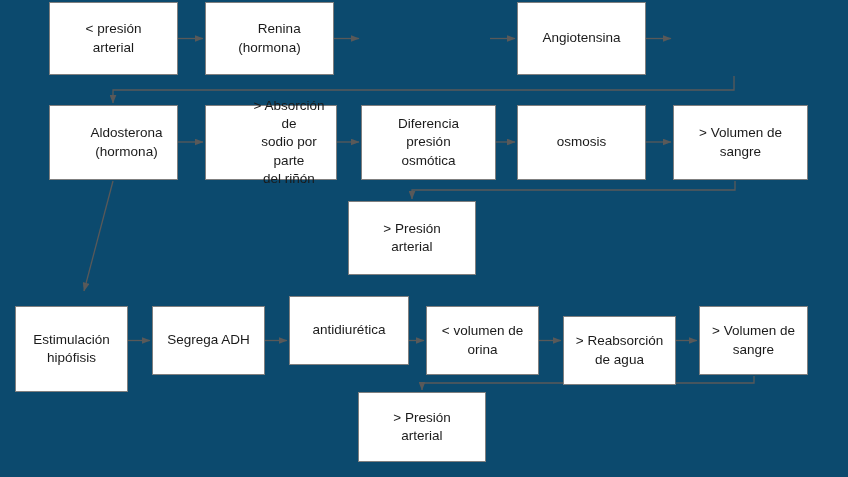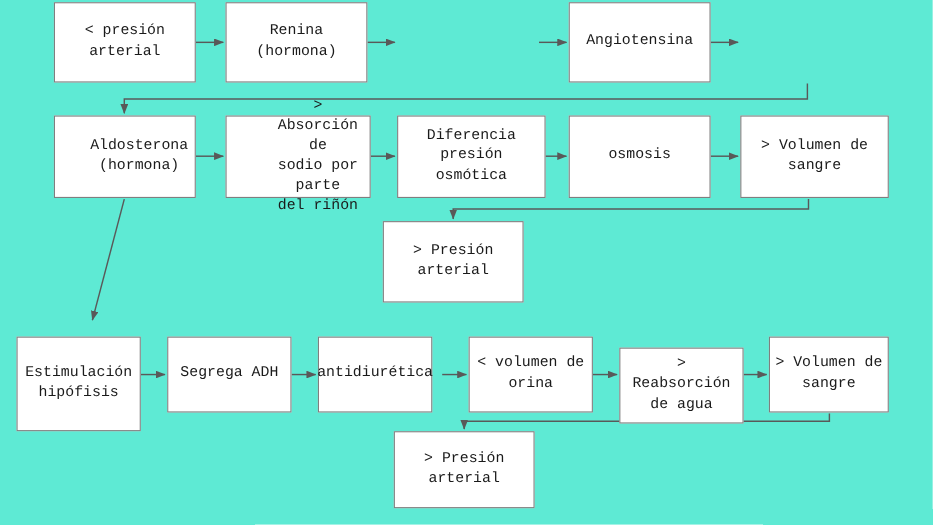--- a/index.html
+++ b/index.html
@@ -4,22 +4,22 @@
 <style>
   html, body {
     margin: 0;
     padding: 0;
     background: #ffffff;
   }
   #canvas {
     position: relative;
     width: 848px;
     height: 477px;
-    background: #5eead4;
-    font-family: Liberation Mono, monospace;
+    background: #0c4a6e;
+    font-family: Liberation Sans, sans-serif;
     overflow: hidden;
   }
   .node {
     position: absolute;
     box-sizing: border-box;
     border: 1.2px solid #7f7f7f;
     background: #ffffff;
     display: flex;
     align-items: center;
     justify-content: center;
@@ -75,21 +75,21 @@
       <path d="M402,340.5 L424,340.5"></path>
       <path d="M539,340.5 L561,340.5"></path>
       <path d="M676,340.5 L697,340.5"></path>
 
       <path d="M754,376 L754,383 L422,383 L422,390"></path>
     </g>
   </svg>
 
   <div class="node" style="left:49px;top:2px;width:129px;height:73px;">&lt; presión
 arterial</div>
-  <div class="node" style="left:205px;top:2px;width:129px;height:73px;">Renina
+  <div class="node" style="left:205px;top:2px;width:129px;height:73px;text-align:right;">Renina
 (hormona)</div>
   <div class="node" style="left:517px;top:2px;width:129px;height:73px;">Angiotensina</div>
 
   <div class="node" style="left:49px;top:105px;width:129px;height:75px;padding-left:30px;">Aldosterona
 (hormona)</div>
   <div class="node" style="left:205px;top:105px;width:132px;height:75px;padding-left:40px;">&gt; Absorción de
 sodio por parte
 del riñón</div>
   <div class="node" style="left:361px;top:105px;width:135px;height:75px;">Diferencia
 presión
@@ -97,21 +97,21 @@
   <div class="node" style="left:517px;top:105px;width:129px;height:75px;">osmosis</div>
   <div class="node" style="left:673px;top:105px;width:135px;height:75px;">&gt; Volumen de
 sangre</div>
 
   <div class="node" style="left:348px;top:201px;width:128px;height:74px;">&gt; Presión
 arterial</div>
 
   <div class="node" style="left:15px;top:306px;width:113px;height:86px;">Estimulación
 hipófisis</div>
   <div class="node" style="left:152px;top:306px;width:113px;height:69px;">Segrega ADH</div>
-  <div class="node" style="left:289px;top:306px;width:104px;height:69px;">antidiurética</div>
+  <div class="node" style="left:289px;top:296px;width:120px;height:69px;">antidiurética</div>
   <div class="node" style="left:426px;top:306px;width:113px;height:69px;">&lt; volumen de
 orina</div>
   <div class="node" style="left:563px;top:316px;width:113px;height:69px;">&gt; Reabsorción
 de agua</div>
   <div class="node" style="left:699px;top:306px;width:109px;height:69px;">&gt; Volumen de
 sangre</div>
 
   <div class="node" style="left:358px;top:392px;width:128px;height:70px;">&gt; Presión
 arterial</div>
 

